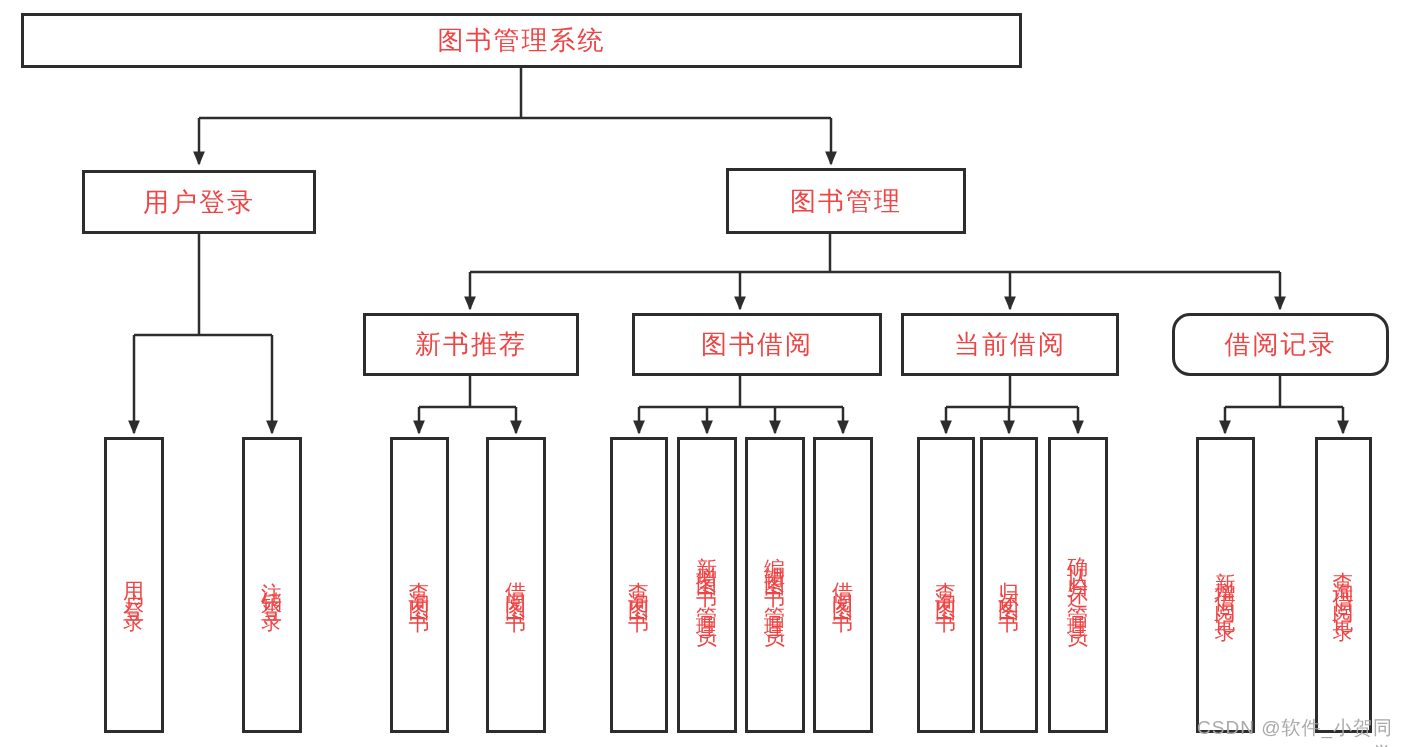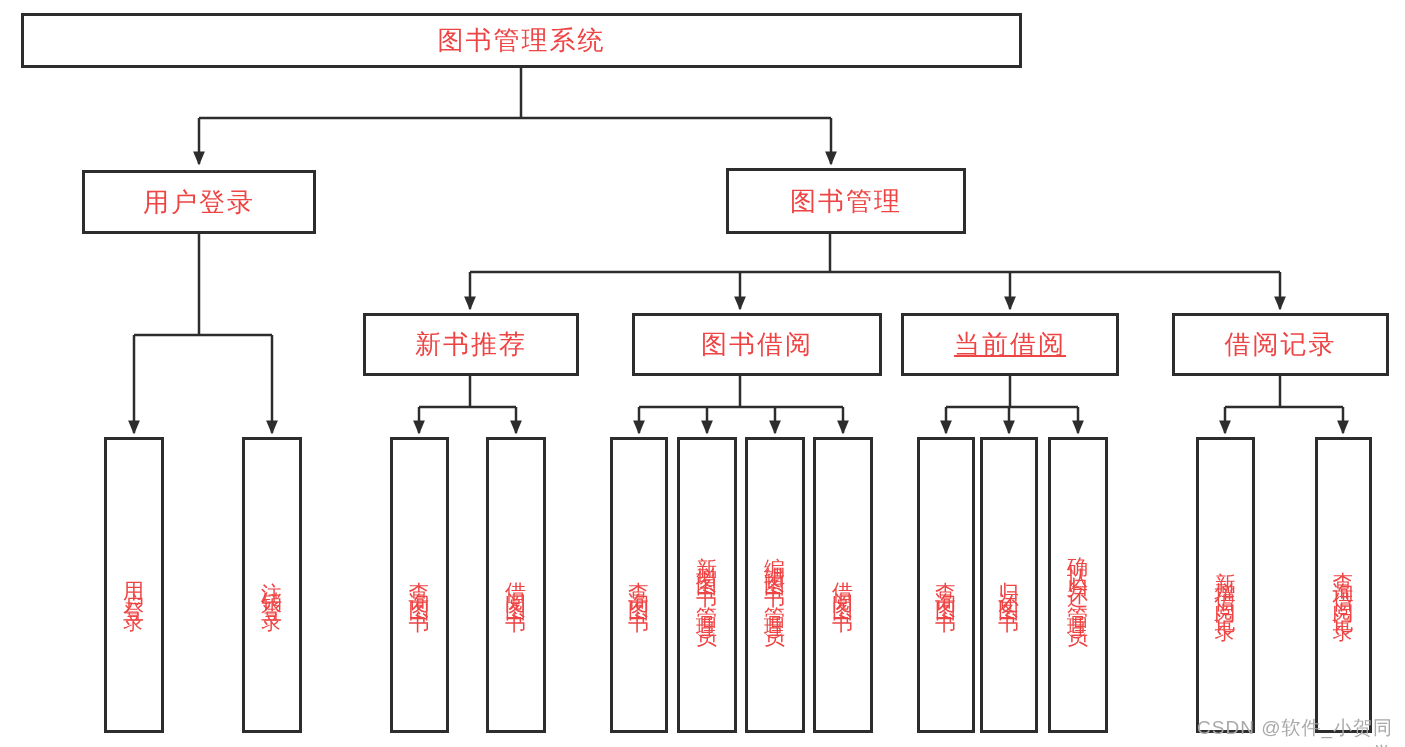--- a/index.html
+++ b/index.html
@@ -68,22 +68,22 @@
     </g>
   </svg>
 
   <div class="node hnode" style="left:21px;top:13px;width:1001px;height:55px;">图书管理系统</div>
 
   <div class="node hnode" style="left:82px;top:170px;width:234px;height:64px;">用户登录</div>
   <div class="node hnode" style="left:710px;top:168px;width:240px;height:66px;margin-left:16px;">图书管理</div>
 
   <div class="node hnode" style="left:363px;top:313px;width:216px;height:63px;">新书推荐</div>
   <div class="node hnode" style="left:632px;top:313px;width:250px;height:63px;">图书借阅</div>
-  <div class="node hnode" style="left:901px;top:313px;width:218px;height:63px;text-decoration:underline;">当前借阅</div>
-  <div class="node hnode" style="left:1172px;top:313px;width:217px;height:63px;">借阅记录</div>
+  <div class="node hnode" style="left:901px;top:313px;width:218px;height:63px;">当前借阅</div>
+  <div class="node hnode" style="left:1172px;top:313px;width:217px;height:63px;border-radius:18px;">借阅记录</div>
 
   <div class="node leaf" style="left:104px;top:437px;width:60px;height:296px;">用户登录</div>
   <div class="node leaf" style="left:242px;top:437px;width:60px;height:296px;">注销登录</div>
 
   <div class="node leaf" style="left:390px;top:437px;width:59px;height:296px;">查询图书</div>
   <div class="node leaf" style="left:486px;top:437px;width:60px;height:296px;">借阅图书</div>
 
   <div class="node leaf" style="left:610px;top:437px;width:58px;height:296px;">查询图书</div>
   <div class="node leaf" style="left:677px;top:437px;width:60px;height:296px;">新增图书（管理员）</div>
   <div class="node leaf" style="left:745px;top:437px;width:60px;height:296px;">编辑图书（管理员）</div>

